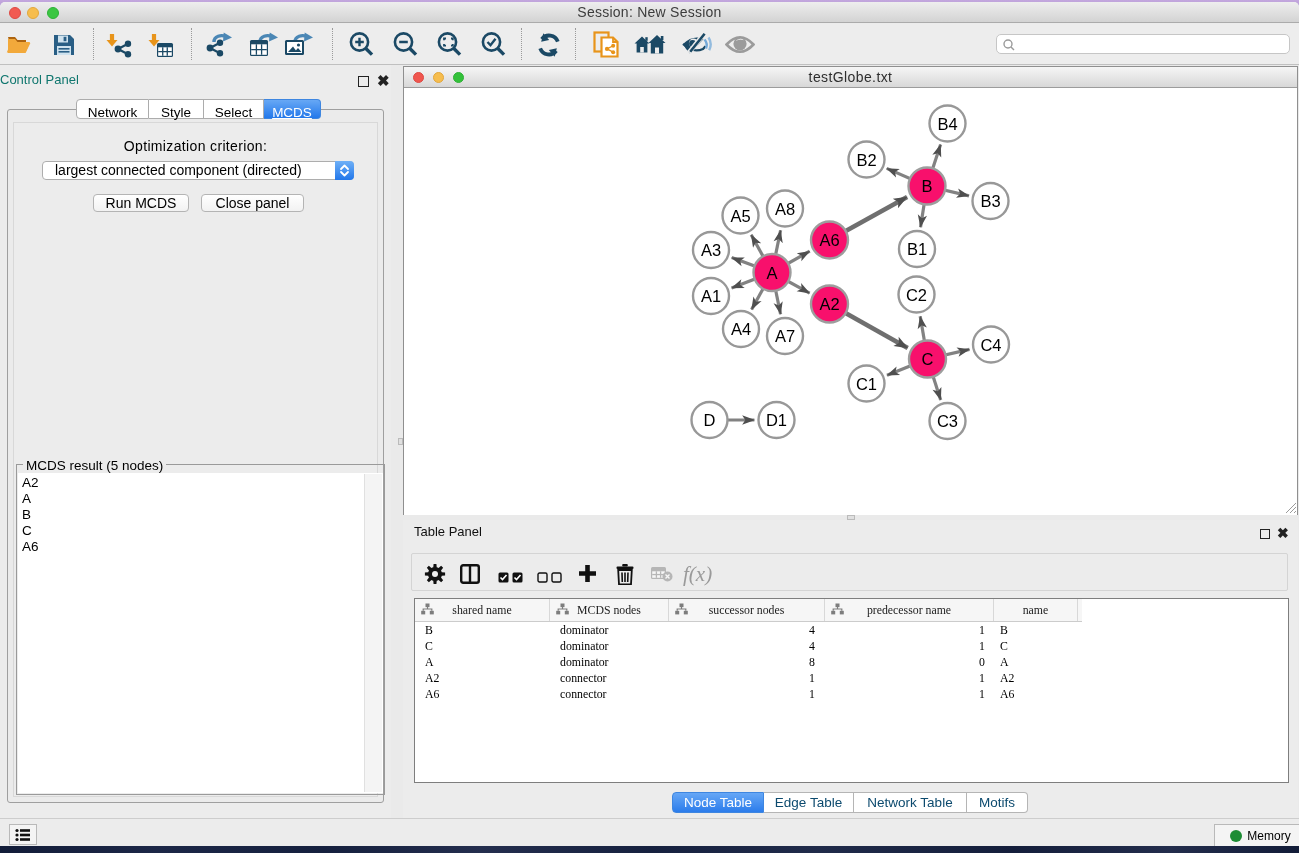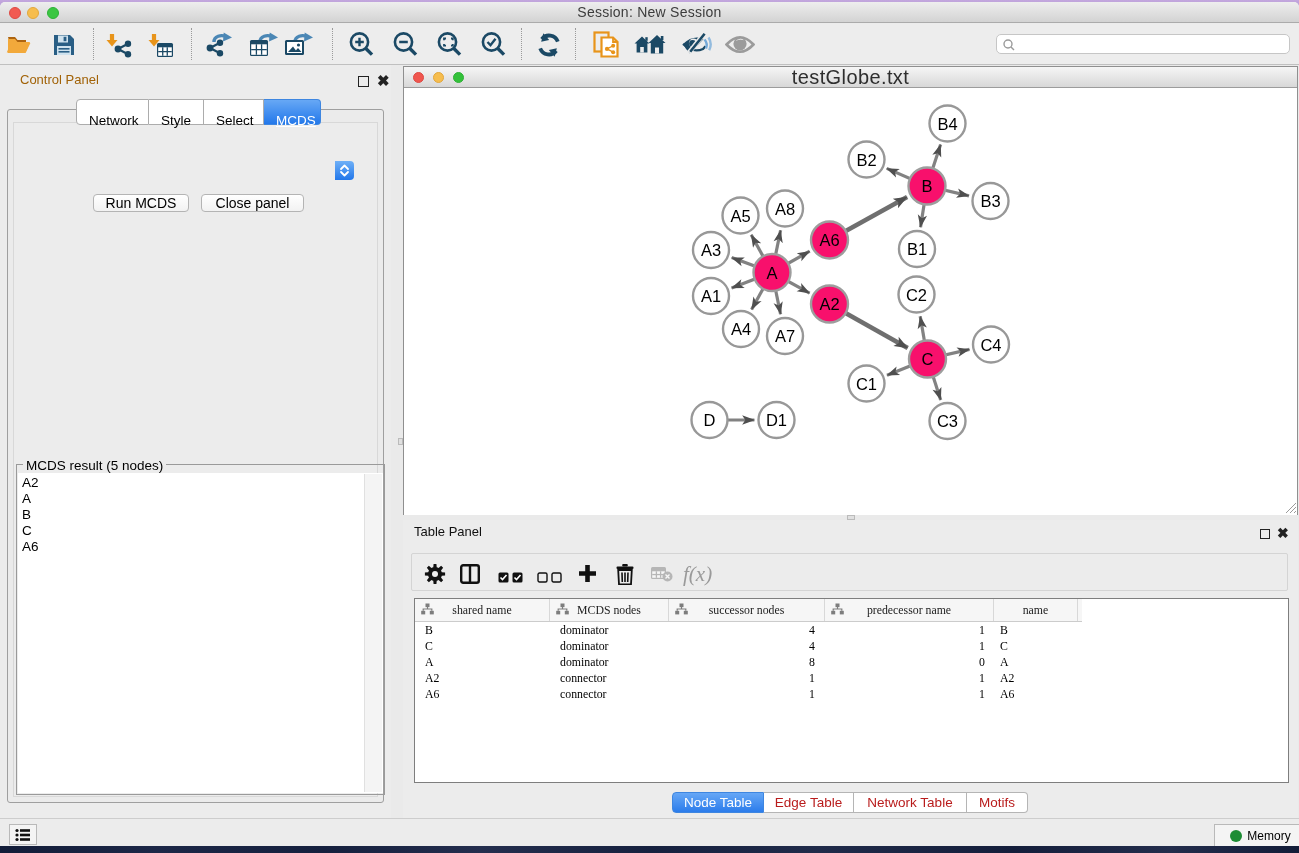--- a/index.html
+++ b/index.html
@@ -13,56 +13,56 @@
 
 #win { left:0; top:2px; width:1299px; height:845px; background:#ececec; border-radius:5px 5px 0 0; overflow:hidden; }
 #titlebar { left:0; top:0; width:1299px; height:21px; background:linear-gradient(#eeeeee,#d3d3d3); border-bottom:1px solid #ababab; border-radius:5px 5px 0 0; }
 #titlebar .title { width:100%; text-align:center; font-size:14px; color:#3c3c3c; line-height:20px; letter-spacing:0.25px; }
 .tl { border-radius:50%; width:12px; height:12px; top:5px; }
 #toolbar { left:0; top:22px; width:1299px; height:41px; background:#ededed; border-bottom:1px solid #c0c0c0; }
 .sep { top:26px; width:0; height:32px; border-left:1px dotted #9a9a9a; }
 .ticon { top:22px; height:41px; display:flex; align-items:center; justify-content:center; }
 #search { left:996px; top:32px; width:294px; height:20px; background:#fff; border:1px solid #c6c6c6; border-radius:5px; }
 
-#cp-title { left:20px; top:70px; font-size:13px; color:#a16207; }
+#cp-title { left:0; top:70px; font-size:13px; color:#0f766e; }
 .wicon { color:#222; font-size:12px; }
 #cp-tabs { left:76px; top:97px; height:20px; display:flex; font-size:13.5px; }
-.tab { background:#fff; border:1px solid #acacac; border-left:none; padding:12px; line-height:18px; color:#000; text-align:center; }
+.tab { background:#fff; border:1px solid #acacac; border-left:none; padding:4px; line-height:18px; color:#000; text-align:center; }
 .tab.first { border-left:1px solid #acacac; border-radius:4px 0 0 4px; }
 .tab.sel { background:linear-gradient(#67a8f5,#2378ea); color:#fff; border-color:#3e86e0; border-radius:0 4px 4px 0;text-decoration:underline; }
 #cp-outer { left:7px; top:107px; width:377px; height:694px; border:1px solid #9f9f9f; border-radius:3px; background:#ebebeb; }
 #cp-inner { left:13px; top:120px; width:365px; height:675px; border:1px solid #d8d8d8; background:#ececec; }
 #opt-label { left:0px; top:136px; width:391px; text-align:center; font-size:14px; color:#000; letter-spacing:0.35px; }
 #combo { left:42px; top:159px; width:312px; height:19px; background:#fff; border:1px solid #adadad; border-radius:4px; font-size:14px; line-height:17px; padding-left:12px; color:#000; }
 #combo-btn { left:335px; top:159px; width:19px; height:19px; background:linear-gradient(#6fb0f7,#2277ea); border-radius:0 4px 4px 0; }
 .btn { height:18px; background:linear-gradient(#ffffff,#f2f2f2); border:1px solid #b4b4b4; border-radius:4px; font-size:14px; text-align:center; color:#000; line-height:16px; }
 #btn-run { left:93px; top:192px; width:96px; }
 #btn-close { left:201px; top:192px; width:103px; }
 #grp { left:16px; top:462px; width:369px; height:331px; border:1px solid #9a9a9a; }
 #grp-label { left:23px; top:456px; background:#ececec; padding:0 3px; font-size:13.5px; color:#000; }
 #mcds-list { left:18px; top:471px; width:365px; height:320px; background:#fff; font-size:13.5px; color:#000; padding:2px 0 0 4px; line-height:16px; }
 #mcds-scroll { left:364px; top:472px; width:18px; height:318px; background:#f4f4f4; border-left:1px solid #e0e0e0; }
 
 #mdi { left:391px; top:63px; width:908px; height:753px; background:#eaeaea; }
 
 #nf { left:403px; top:64px; width:895px; height:449px; border:1px solid #8f8f8f; background:#fff; }
 #nf-title { left:0; top:0; width:893px; height:21px; background:linear-gradient(#f6f6f6,#d8d8d8); border-bottom:1px solid #9c9c9c; }
-#nf-title .title { width:100%; text-align:center; font-size:20px; color:#2e2e2e; line-height:20px; letter-spacing:0.4px; }
+#nf-title .title { width:100%; text-align:center; font-size:14px; color:#2e2e2e; line-height:20px; letter-spacing:0.4px; }
 #nf-canvas { left:0; top:22px; width:893px; height:426px; background:#fff; }
 
 #tf { left:403px; top:518px; width:895px; height:298px; background:#ececec; }
 #tf-title { left:414px; top:522px; font-size:13px; color:#111; }
 #tf-toolbar { left:411px; top:551px; width:877px; height:38px; border:1px solid #d4d4d4; border-radius:2px; }
 #tbl { left:414px; top:596px; width:875px; height:185px; background:#fff; border:1px solid #7e7e7e;font-family:Liberation Serif, serif; }
 #tbl-header { left:0; top:0; width:667px; height:23px; background:#f6f6f6; border-bottom:1px solid #cccccc; display:flex; font-size:11.8px; color:#1c1c1c; }
 .th { position:relative; display:flex; align-items:center; justify-content:center; border-right:1px solid #d8d8d8; }
 .th svg { position:absolute; left:6px; top:4px; }
 .td { position:absolute; font-size:11.8px; color:#000; height:16px; line-height:16px; }
 #tf-tabs { left:672px; top:790px; height:21px; display:flex; font-size:13.5px; }
-.btab { background:#fff; border:1px solid #b5b5b5; border-left:none; line-height:19px; padding:0 12px; color:#b91c1c; }
+.btab { background:#fff; border:1px solid #b5b5b5; border-left:none; line-height:19px; padding:0 12px; color:#0c4a6e; }
 .btab.sel { background:linear-gradient(#66a7f6,#2b7ceb); color:#fff; border-color:#3e86e0; border-radius:4px 0 0 4px; border-left:1px solid #3e86e0; }
 .btab.last { border-radius:0 4px 4px 0; }
 
 #status { left:0; top:816px; width:1299px; height:30px; background:#ececec; border-top:1px solid #cdcdcd; }
 #st-left { left:9px; top:822px; width:28px; height:21px; background:#f4f4f4; border:1px solid #b9b9b9; display:flex; align-items:center; justify-content:center; }
 #st-mem { left:1214px; top:822px; width:93px; height:23px; background:#f4f4f4; border:1px solid #b9b9b9; font-size:12px; color:#000; display:flex; align-items:center; justify-content:center; gap:5px; }
 .dot { width:12px; height:12px; border-radius:50%; background:#1d8c34; }
 </style>
 </head>
 <body>
@@ -267,20 +267,22 @@
   <div class="abs wicon" style="left:358px; top:74px; width:11px; height:11px; border:1.5px solid #222;"></div>
   <div class="abs wicon" style="left:377px; top:70px; font-size:15px; font-weight:bold;">✖</div>
   <div id="cp-outer" class="abs"></div>
   <div id="cp-inner" class="abs"></div>
   <div id="cp-tabs" class="abs">
     <div class="tab first" style="width:73px">Network</div>
       <div class="tab" style="width:55px">Style</div>
       <div class="tab" style="width:60px">Select</div>
       <div class="tab sel" style="width:57px">MCDS</div>
   </div>
+  <div id="opt-label" class="abs">Optimization criterion:</div>
+  <div id="combo" class="abs">largest connected component (directed)</div>
   <div id="combo-btn" class="abs"><svg width="19" height="19" viewBox="0 0 19 19">
         <path d="M6 8 L9.5 4.5 L13 8" fill="none" stroke="#fff" stroke-width="1.8" stroke-linecap="round" stroke-linejoin="round"></path>
         <path d="M6 11 L9.5 14.5 L13 11" fill="none" stroke="#fff" stroke-width="1.8" stroke-linecap="round" stroke-linejoin="round"></path>
       </svg></div>
   <div id="btn-run" class="btn abs">Run MCDS</div>
   <div id="btn-close" class="btn abs">Close panel</div>
   <div id="grp" class="abs"></div>
   <div id="grp-label" class="abs">MCDS result (5 nodes)</div>
   <div id="mcds-list" class="abs">A2<br>A<br>B<br>C<br>A6</div>
   <div id="mcds-scroll" class="abs"></div>

